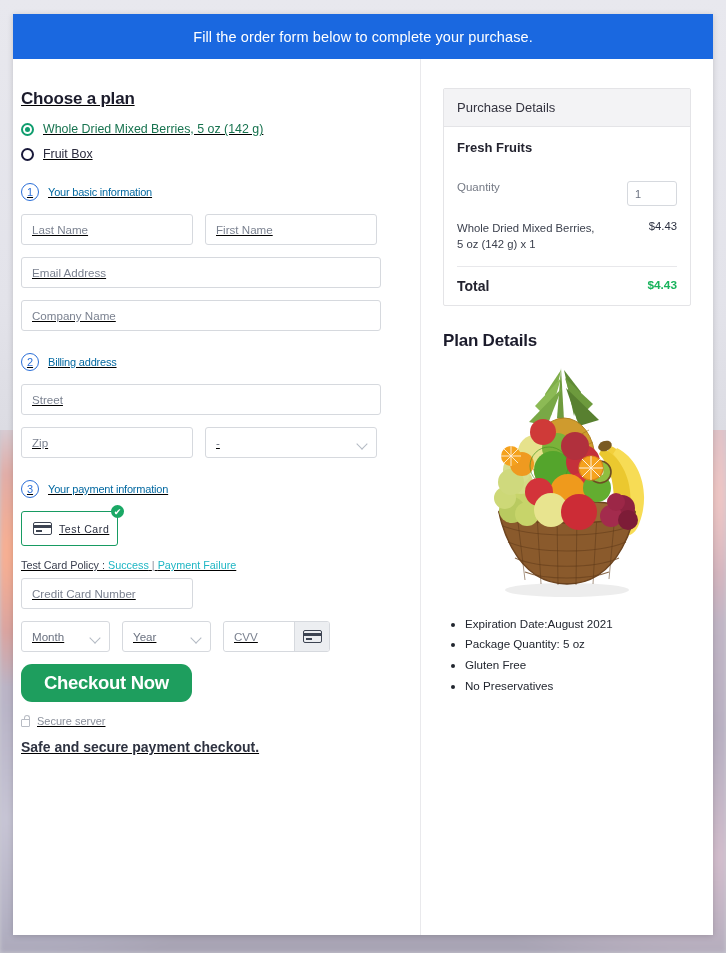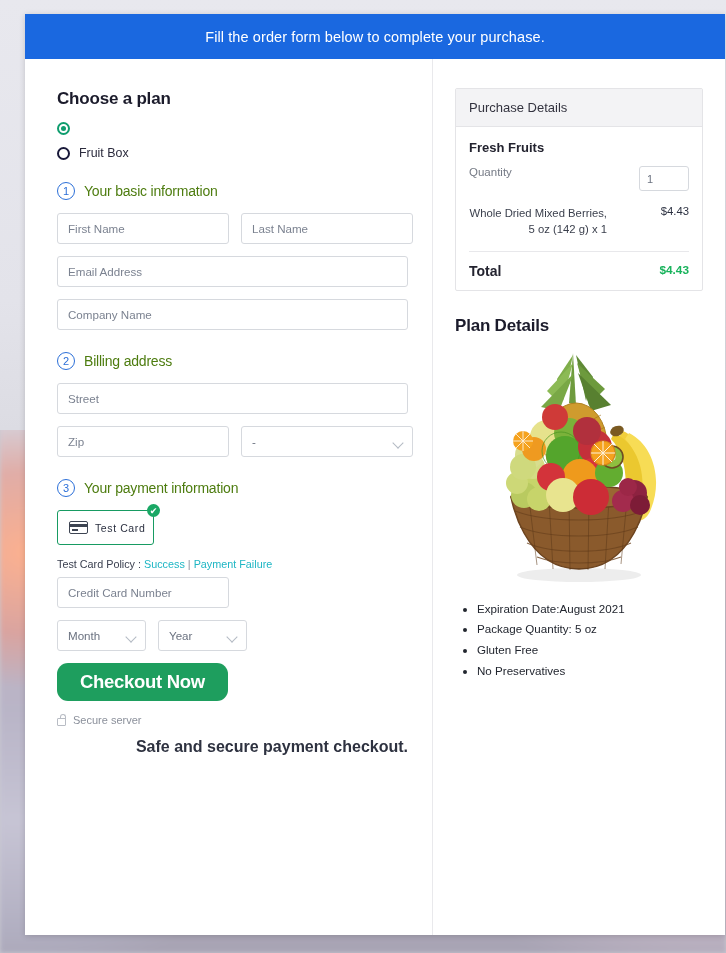--- a/index.html
+++ b/index.html
@@ -30,21 +30,21 @@
   }
   #bg-top-wash {
     position: absolute;
     top: 0; left: 0; right: 0; height: 430px;
     background: linear-gradient(180deg, #e8e8ee 0%, #e3e3ea 70%, #dcdce3 100%);
   }
 
   
   #card {
     position: absolute;
-    left: 25px;
+    left: 13px;
     top: 14px;
     width: 700px;
     height: 921px;
     background: #ffffff;
     box-shadow: 0 1px 6px rgba(0,0,0,0.16);
   }
 
   #banner {
     height: 45px;
     background: #1a68e0;
@@ -57,21 +57,22 @@
   }
 
   #columns {
     display: flex;
     height: 876px;
   }
 
   #left-col {
     width: 408px;
     border-right: 1px solid #e9e9ec;
-    padding: 30px 24px 0 32px;
+    padding: 30px 24px 0 8px;
+    text-decoration: underline;
   }
 
   #right-col {
     flex: 1;
     padding: 29px 22px 0 22px;
   }
 
   
   h2.section-head {
     font-size: 17px;
@@ -121,22 +122,22 @@
     border-radius: 50%;
     color: #2b6fd8;
     font-size: 11px;
     display: flex;
     align-items: center;
     justify-content: center;
     margin-right: 9px;
     flex: none;
   }
   .step-title {
-    font-size: 14px;
-    color: #4d7c0f;
+    font-size: 11px;
+    color: #0369a1;
     letter-spacing: -0.2px;
   }
 
   .row { display: flex; gap: 12px; margin-bottom: 12px; }
 
   .fld {
     height: 31px;
     border: 1px solid #d6d9de;
     border-radius: 3px;
     background: #fff;
@@ -275,40 +276,40 @@
   .lock-icon::before {
     content: "";
     position: absolute;
     left: 1.5px; top: -5px;
     width: 4px; height: 4.5px;
     border: 1.3px solid #b8bcc4;
     border-bottom: none;
     border-radius: 3px 3px 0 0;
   }
   .secure-text { font-size: 11px; color: #8b909b; }
-  .safe-note { font-size: 16px; color: #2e3240; font-weight: bold; text-align: right; }
+  .safe-note { font-size: 14px; color: #2e3240; font-weight: bold; }
 
   
   #purchase-box {
     border: 1px solid #e4e4e7;
     border-radius: 2px;
   }
   #purchase-header {
     background: #f3f3f5;
     border-bottom: 1px solid #e4e4e7;
     padding: 11px 13px;
     font-size: 13px;
     color: #33333f;
   }
   #purchase-body { padding: 13px 13px 11px 13px; }
   .prod-name {
     font-size: 13px;
     font-weight: bold;
     color: #23232f;
-    margin-bottom: 11px;
+    margin-bottom: 26px;
   }
   .qty-row {
     display: flex;
     align-items: flex-start;
     justify-content: space-between;
     margin-bottom: 14px;
     gap: 45px;
   }
   .qty-label { font-size: 11.5px; color: #757a85; }
   #qty-input {
@@ -320,21 +321,21 @@
     padding: 0 7px;
     font-family: "Liberation Sans", sans-serif;
   }
   .item-row {
     display: flex;
     justify-content: space-between;
     gap: 12px;
     padding-bottom: 13px;
     border-bottom: 1px solid #e8e8eb;
   }
-  .item-name { font-size: 11.3px; color: #3a3f4c; line-height: 1.45; max-width: 138px; text-align: right; }
+  .item-name { font-size: 11.3px; color: #3a3f4c; line-height: 1.45; max-width: 138px; }
   .item-price { font-size: 11.3px; color: #2b3040; white-space: nowrap; }
   .total-row {
     display: flex;
     justify-content: space-between;
     padding-top: 11px;
   }
   .total-label { font-size: 14px; font-weight: bold; color: #23232f; }
   .total-value { font-size: 11.8px; font-weight: bold; color: #19b35c; }
 
   #plan-details-head {
@@ -373,35 +374,36 @@
   </div>
 
   <div id="columns">
 
     <div id="left-col">
 
       <h2 class="section-head">Choose a plan</h2>
 
       <div class="plan-option selected">
         <span class="radio checked"></span>
+        <span class="plan-label">Whole Dried Mixed Berries, 5 oz (142 g)</span>
       </div>
       <div class="plan-option">
         <span class="radio"></span>
         <span class="plan-label">Fruit Box</span>
       </div>
 
       
       <div class="step-head">
         <span class="step-num">1</span>
         <span class="step-title">Your basic information</span>
       </div>
 
       <div class="row">
+        <input class="fld half" placeholder="Last Name" style="">
         <input class="fld half" placeholder="First Name" style="">
-        <input class="fld half" placeholder="Last Name" style="">
       </div>
       <div class="row">
         <input class="fld full" placeholder="Email Address" style="">
       </div>
       <div class="row">
         <input class="fld full" placeholder="Company Name" style="">
       </div>
 
       
       <div class="step-head">
@@ -444,20 +446,26 @@
       </div>
 
       <div class="row">
         <div class="sel third">
           <div class="fld">Month</div>
           <span class="chev"></span>
         </div>
         <div class="sel third">
           <div class="fld">Year</div>
           <span class="chev"></span>
+        </div>
+        <div class="cvv-wrap">
+          <input class="fld" placeholder="CVV" style="">
+          <span class="cvv-icon">
+            <span class="cc-glyph"></span>
+          </span>
         </div>
       </div>
 
 
       <button id="checkout-btn">Checkout Now</button>
 
       <div class="secure-row">
         <span class="lock-icon"></span>
         <span class="secure-text">Secure server</span>
       </div>

